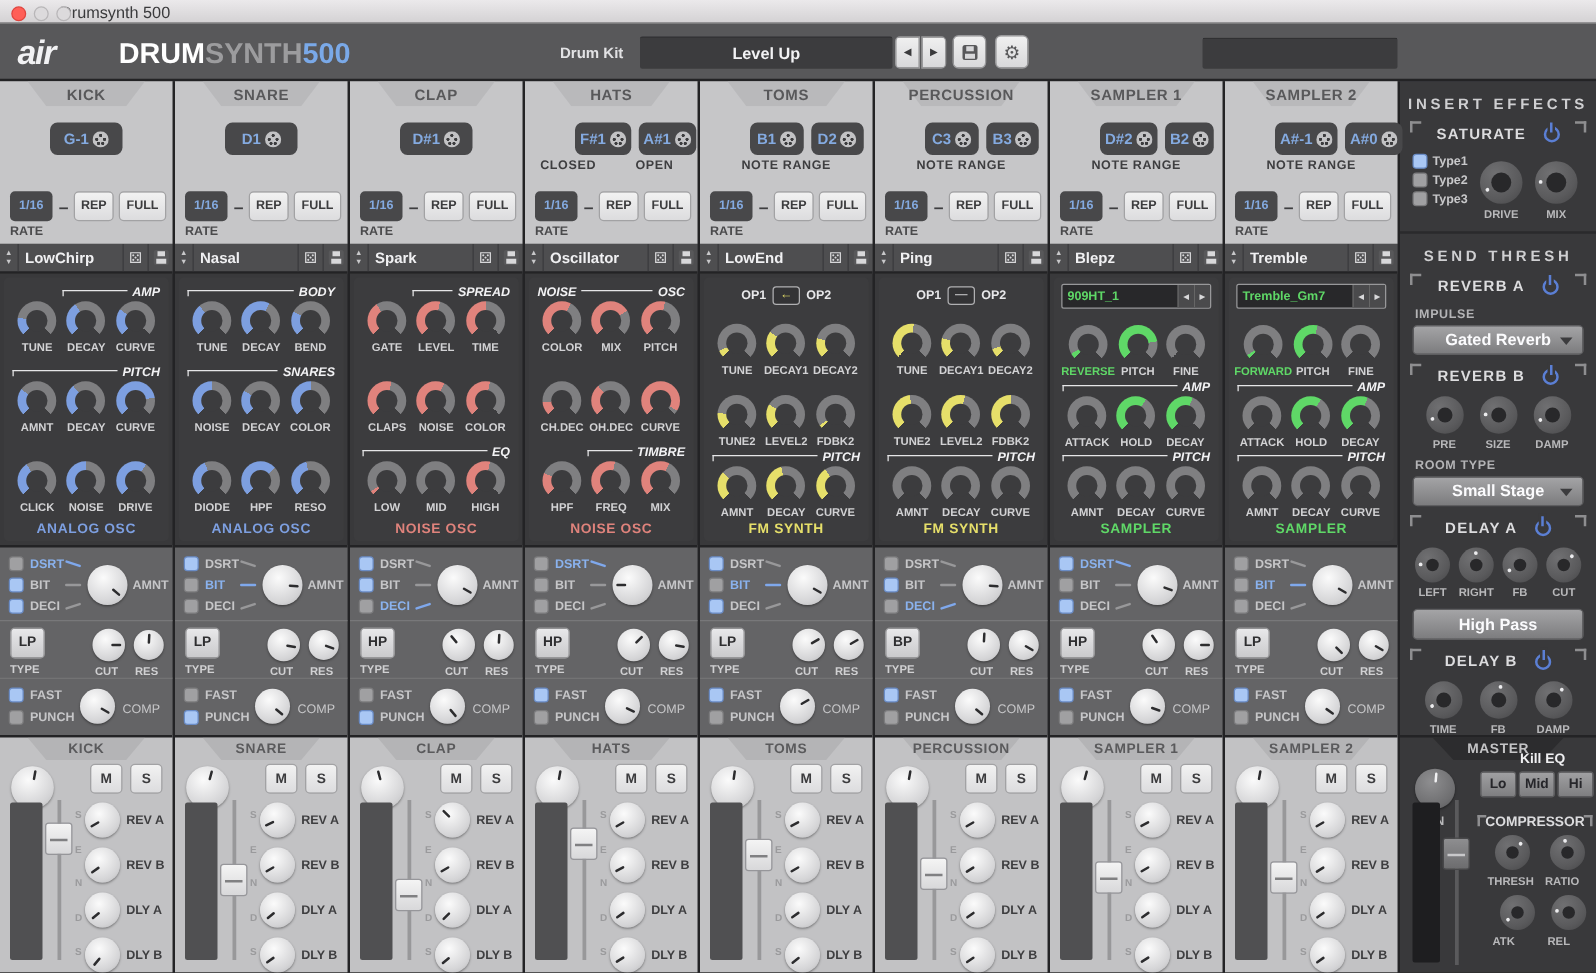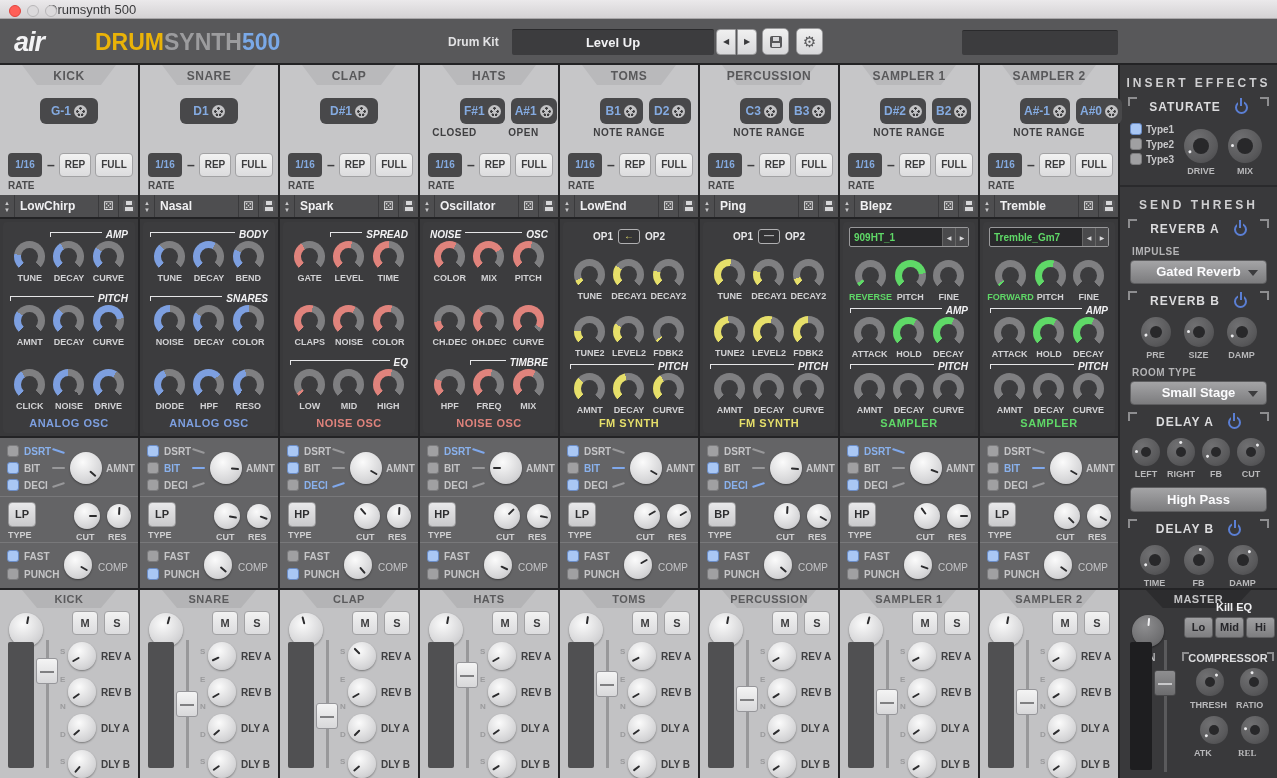--- a/index.html
+++ b/index.html
@@ -12,21 +12,21 @@
   .tl{width:12px;height:12px;border-radius:50%;position:absolute;top:5px;}
   .tl.red{left:9px;background:#ff5f57;border:1px solid #e0443e;}
   .tl.grey1{left:27px;background:#dcdadc;border:1px solid #b8b6b8;}
   .tl.grey2{left:45px;background:#dcdadc;border:1px solid #b8b6b8;}
   .wtitle{width:100%;text-align:left;font-size:13px;color:#3a3a3c;margin-left:48px;}
 
   
   .hdr{height:46px;background:#58585a;position:relative;border-bottom:2px solid #232325;flex:none;}
   .logo{position:absolute;left:14px;top:8px;font-weight:bold;font-size:27px;color:#f2f2f4;letter-spacing:-1px;font-style:italic;}
   .brand{position:absolute;left:95px;top:10px;font-weight:bold;font-size:23px;letter-spacing:0;}
-  .brand .b1{color:#eab308;}.brand .b2{color:#9c9c9e;}.brand .b3{color:#7aa9e8;}
+  .brand .b1{color:#ffffff;}.brand .b2{color:#9c9c9e;}.brand .b3{color:#7aa9e8;}
   .kitlbl{position:absolute;left:448px;top:16px;color:#e2e2e4;font-weight:bold;font-size:12px;}
   .kitbox{position:absolute;left:512px;top:10px;width:202px;height:26px;background:#3c3c3e;border-radius:2px;border-top:1px solid #2a2a2c;color:#f2f2f4;font-weight:bold;font-size:13px;text-align:center;line-height:25px;}
   .navbtn{position:absolute;top:10px;width:20px;height:26px;background:linear-gradient(#f0f0f0,#d8d8da);border:1px solid #9a9a9c;color:#3a3a3c;font-size:8px;text-align:center;line-height:24px;}
   .nav-l{left:716px;border-radius:4px 0 0 4px;}
   .nav-r{left:737px;border-radius:0 4px 4px 0;}
   .sqbtn{position:absolute;top:9px;width:27px;height:27px;background:linear-gradient(#f0f0f0,#d8d8da);border:1px solid #9a9a9c;border-radius:5px;display:flex;align-items:center;justify-content:center;}
   .sq-save{left:762px;}.sq-gear{left:796px;color:#58585a;font-size:15px;}
   .fico{width:12px;height:12px;background:#58585a;border-radius:2px;position:relative;}
   .fico::before{content:'';position:absolute;top:1px;left:3px;right:3px;height:4px;background:#d8d8da;}
   .fico::after{content:'';position:absolute;bottom:1px;left:2px;right:2px;height:4px;background:#d8d8da;}
@@ -1853,17 +1853,17 @@
             <i></i>
           </span>
           <span class="mkl" style="left: 116px; top: 110px;">RATIO</span>
           <span class="dk s28 mk3" style="--a: -130deg;">
             <i></i>
           </span>
           <span class="mkl" style="left: 74px; top: 158px;">ATK</span>
           <span class="dk s28 mk4" style="--a: -85deg;">
             <i></i>
           </span>
-          <span class="mkl" style="left: 118px; top: 158px; font-family: Liberation Serif, serif;">REL</span>
+          <span class="mkl" style="left: 118px; top: 158px;">REL</span>
         </div>
       </div>
   </div>
 </div>
 
 </body></html>

